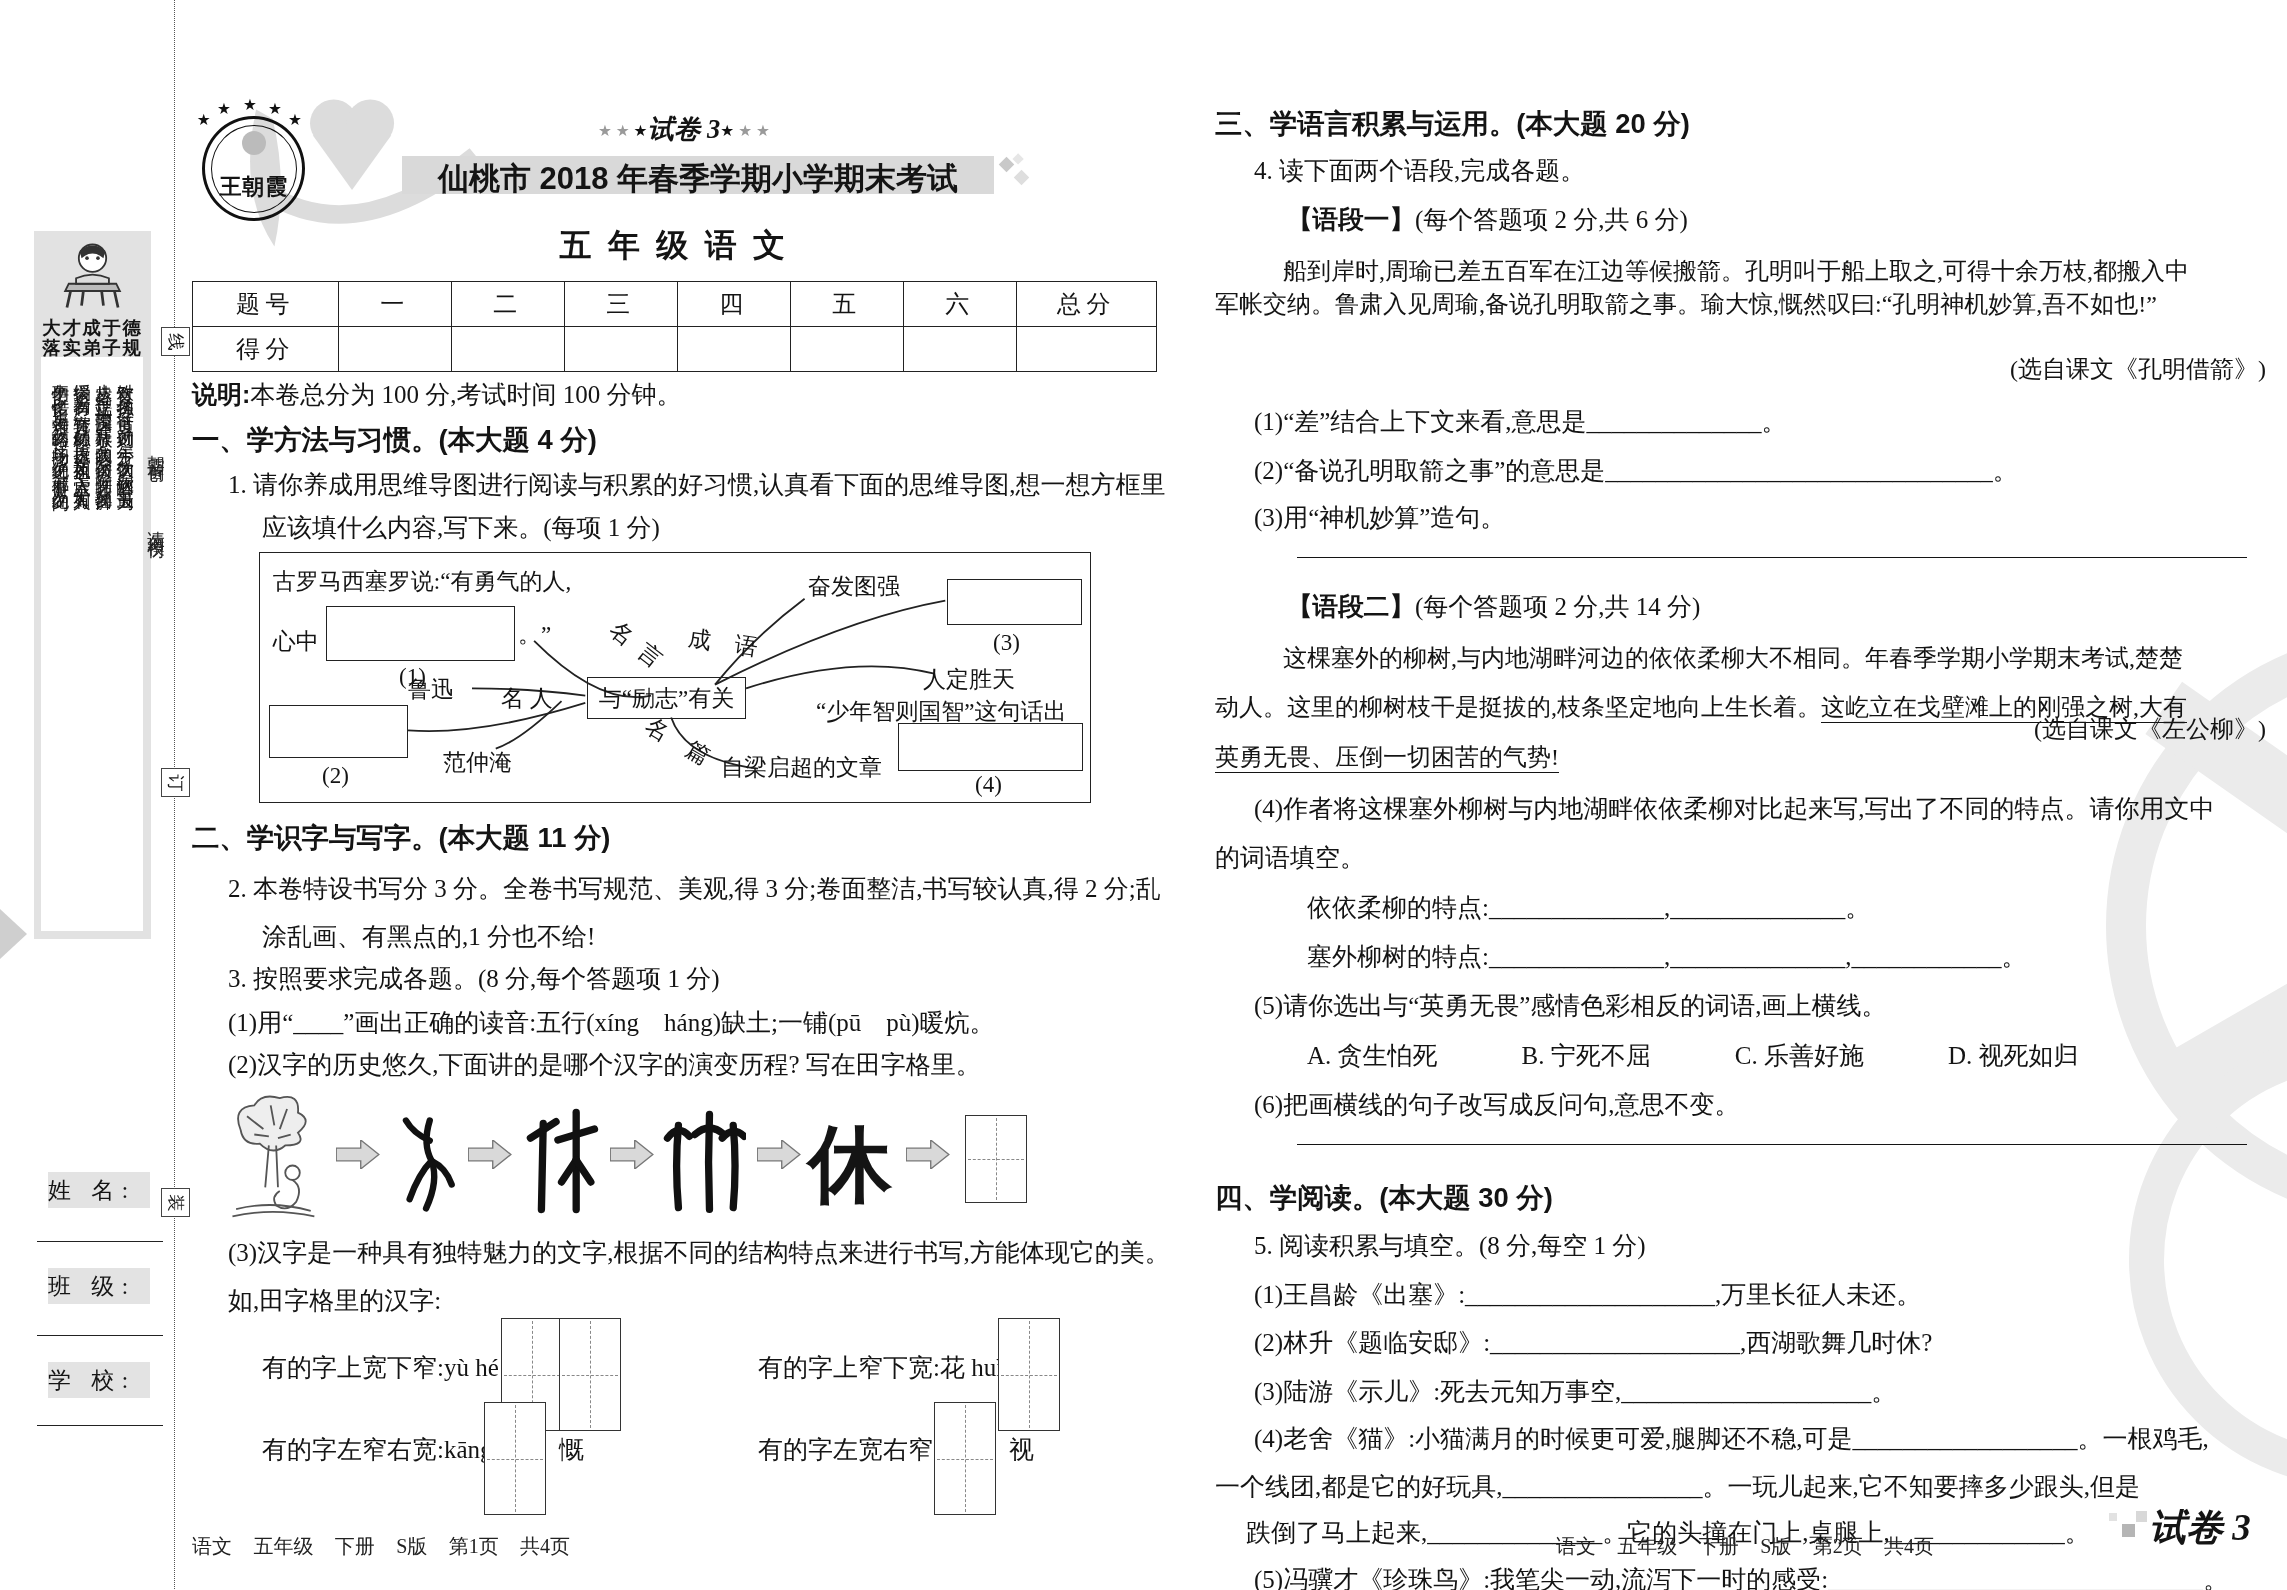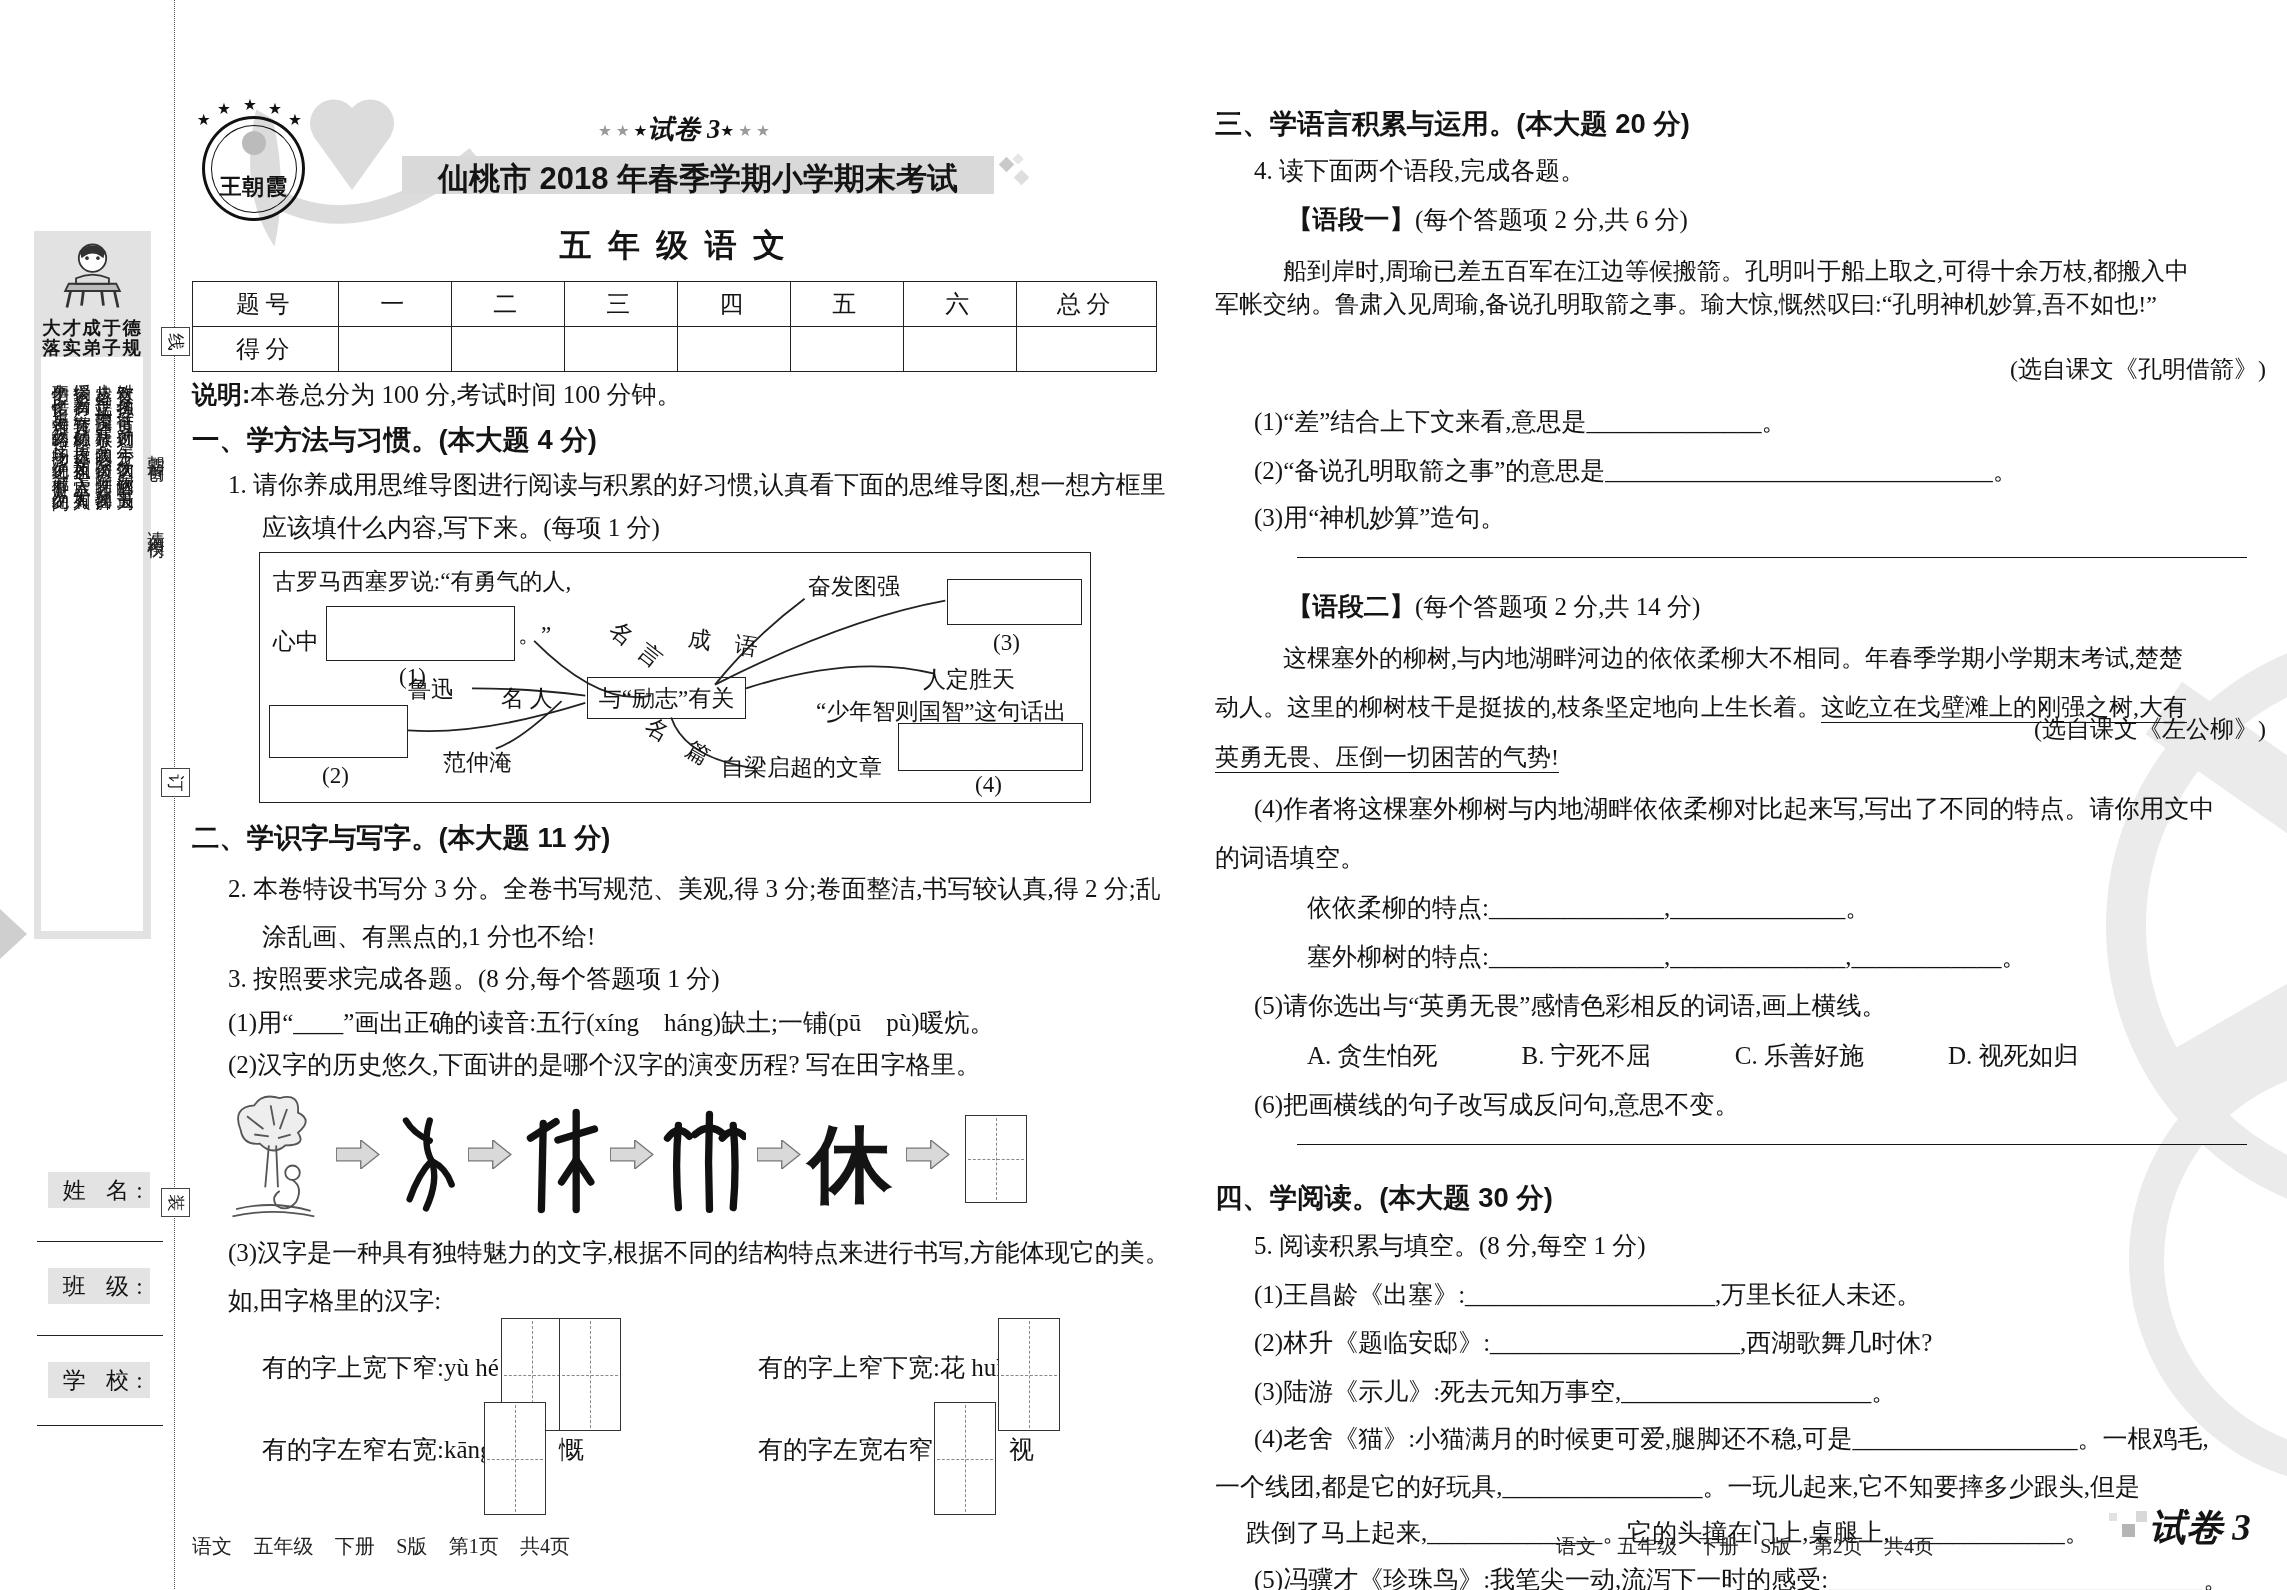--- a/index.html
+++ b/index.html
@@ -17,21 +17,21 @@
   .bindbox{position:absolute;left:161px;width:27.4px;height:27.4px;border:0.9px solid #444;background:#fff;
            display:flex;align-items:center;justify-content:center;font-size:17.4px;transform:rotate(0deg);}
   .bindbox span{display:block;transform:rotate(90deg);}
   .vtext{position:absolute;writing-mode:vertical-rl;text-orientation:upright;font-size:17.4px;color:#222;letter-spacing:3.7px;}
   #sidebar-panel{position:absolute;left:34px;top:231px;width:117px;height:708px;background:#e2e2e2;}
   #sidebar-inner{position:absolute;left:7.3px;top:126px;width:102px;height:574px;background:#fff;}
   .motto{position:absolute;width:117px;text-align:center;font-size:18.3px;letter-spacing:1.8px;font-family:Liberation Mono, monospace;}
   .dz-row{display:flex;justify-content:space-between;padding:0 9.1px;margin-top:12.8px;}
   .dz-p{writing-mode:vertical-rl;text-orientation:upright;font-size:17.4px;line-height:19px;letter-spacing:0.9px;}
   .fieldlabel{position:absolute;left:48px;width:102px;background:#e3e3e3;font-size:23px;
-              letter-spacing:7.3px;text-align:right;padding:2.7px 0;}
+              letter-spacing:7.3px;text-align:left;padding:2.7px 0;}
   .fieldline{position:absolute;left:37px;width:126px;border-bottom:1.8px solid #222;}
   
   .band{position:absolute;left:402px;top:156px;width:592px;height:38px;background:#d9d9d9;}
   .band-title{position:absolute;width:100%;text-align:center;top:1.8px;font-size:31px;}
   .star{font-size:15.5px;vertical-align:1.8px;}
   .star.g{color:#9a9a9a;}
   .star.b{color:#111;}
   .paper-label{font-size:26.5px;font-weight:bold;font-style:italic;}
   
   table.score{position:absolute;left:192px;top:281px;border-collapse:collapse;}

